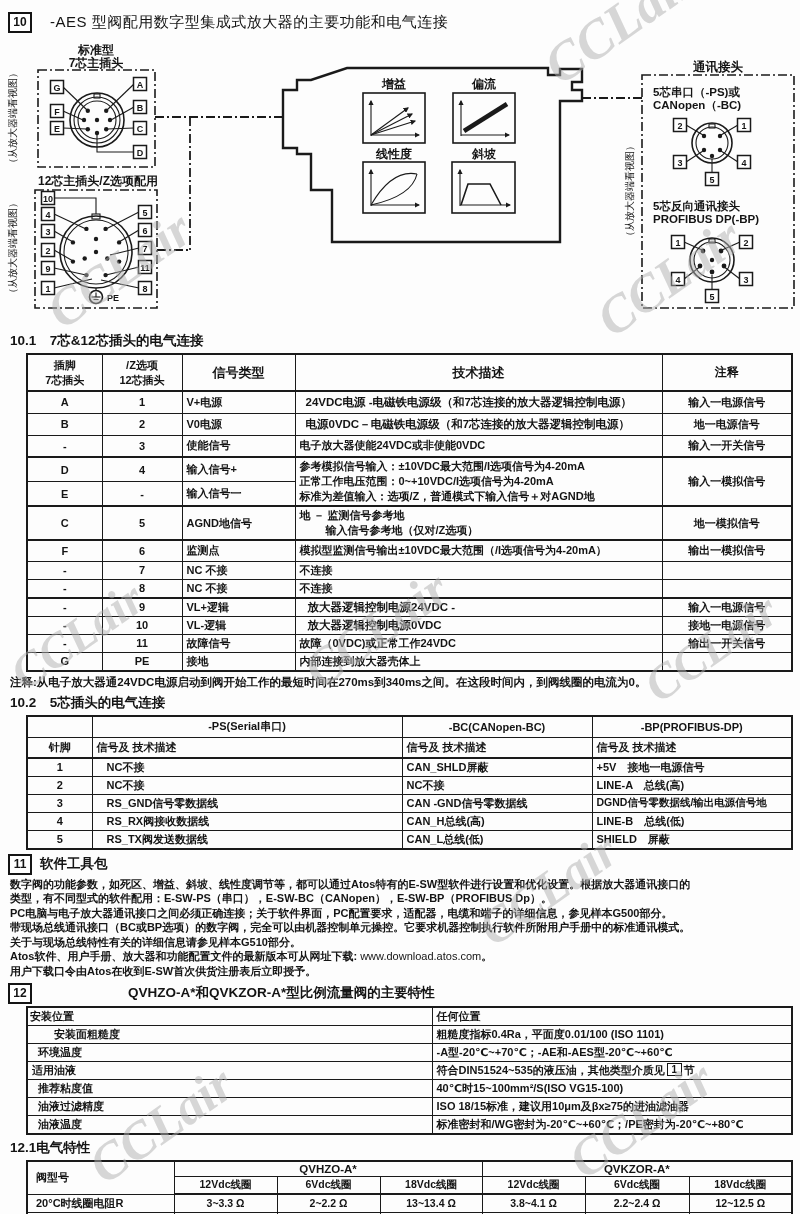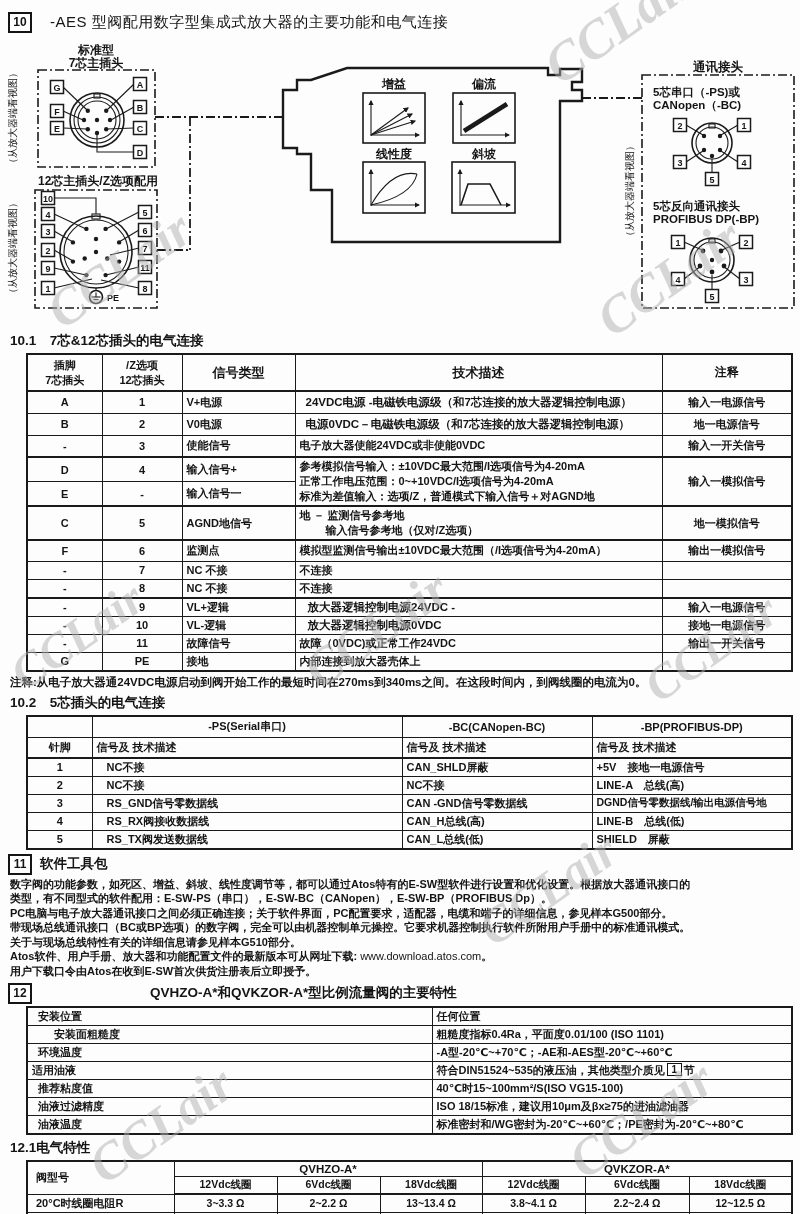--- a/index.html
+++ b/index.html
@@ -528,30 +528,30 @@
   <div class="para">数字阀的功能参数，如死区、增益、斜坡、线性度调节等，都可以通过Atos特有的E-SW型软件进行设置和优化设置。根据放大器通讯接口的</div>
   <div class="para">类型，有不同型式的软件配用：E-SW-PS（串口），E-SW-BC（CANopen），E-SW-BP（PROFIBUS Dp）。</div>
   <div class="para">PC电脑与电子放大器通讯接口之间必须正确连接；关于软件界面，PC配置要求，适配器，电缆和端子的详细信息，参见样本G500部分。</div>
   <div class="para">带现场总线通讯接口（BC或BP选项）的数字阀，完全可以由机器控制单元操控。它要求机器控制执行软件所附用户手册中的标准通讯模式。</div>
   <div class="para">关于与现场总线特性有关的详细信息请参见样本G510部分。</div>
   <div class="para"><span>Atos软件、用户手册、放大器和功能配置文件的最新版本可从网址下载: </span><span style="font-weight:normal">www.download.atos.com</span><span>。</span></div>
   <div class="para">用户下载口令由Atos在收到E-SW首次供货注册表后立即授予。</div>
 
   <div class="sec2">
     <span class="secnum">12</span>
-    <span style="margin-left:110px">QVHZO-A*和QVKZOR-A*型比例流量阀的主要特性</span>
+    <span style="margin-left:88px">QVHZO-A*和QVKZOR-A*型比例流量阀的主要特性</span>
   </div>
   <table>
     <colgroup>
         <col style="width:405px">
         <col style="width:360px">
       </colgroup>
     <tbody>
         <tr style="height:17px">
-      <td style="padding-left:10px">安装位置</td>
+      <td style="padding-left:2px">安装位置</td>
       <td>任何位置</td>
         </tr>
     <tr style="height:17px">
       <td style="padding-left:26px">安装面粗糙度</td>
       <td>粗糙度指标0.4Ra，平面度0.01/100 (ISO 1101)</td>
         </tr>
     <tr style="height:17px">
       <td style="padding-left:10px">环境温度</td>
       <td>-A型-20℃~+70℃；-AE和-AES型-20℃~+60℃</td>
         </tr>

